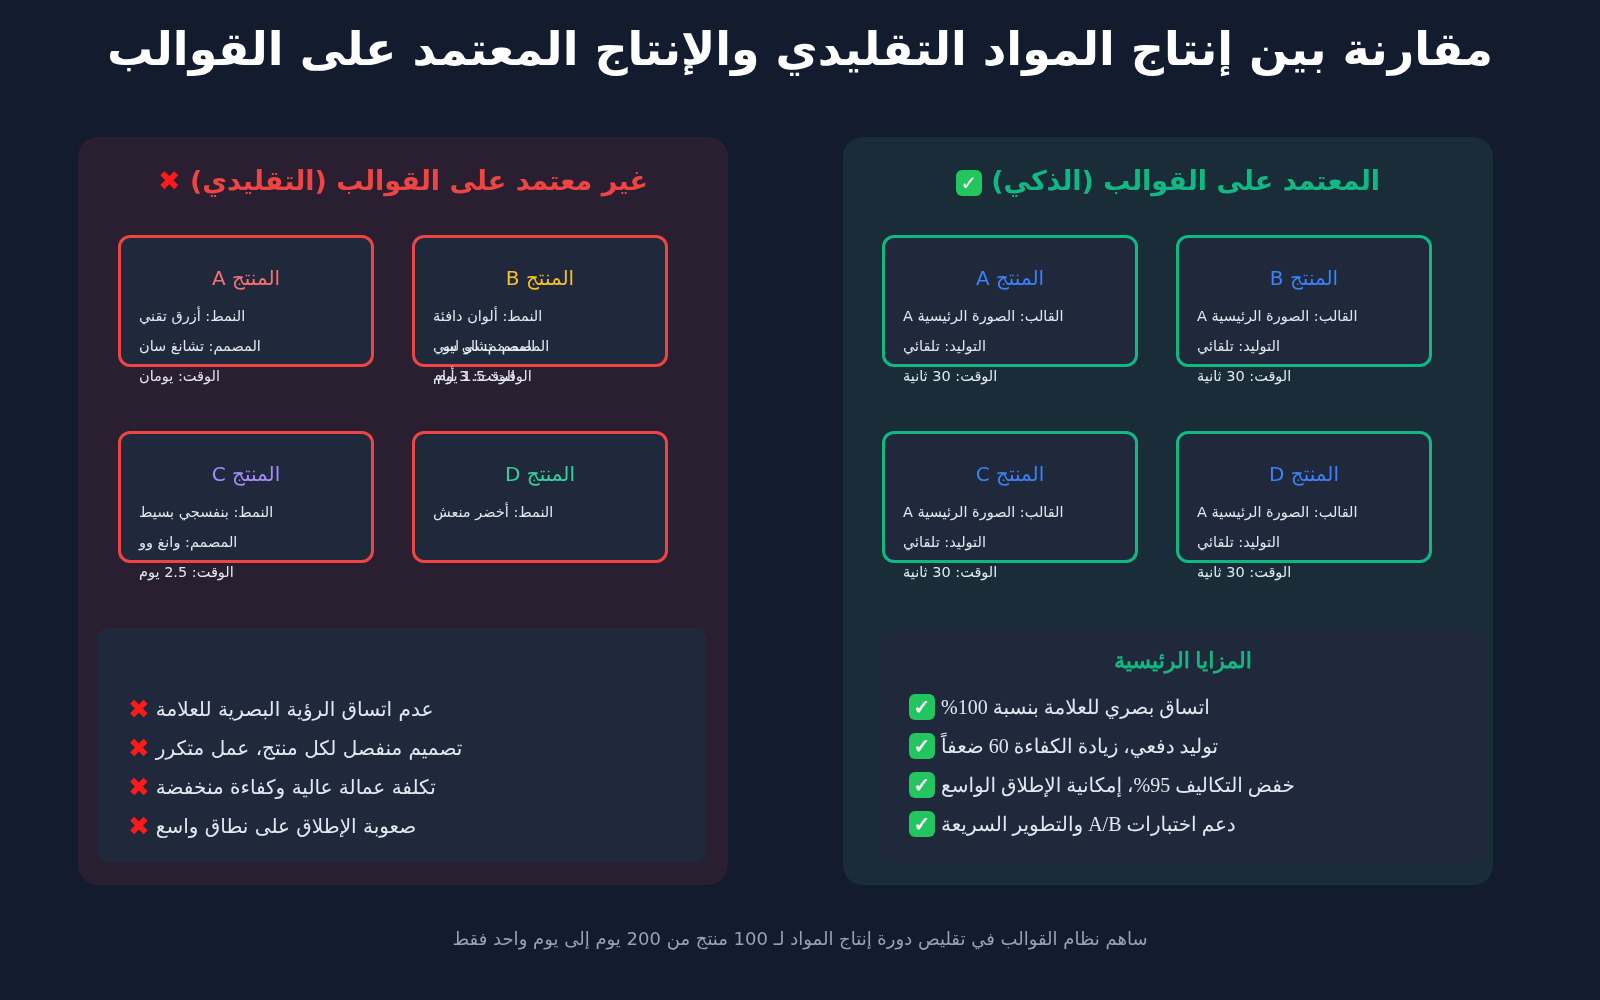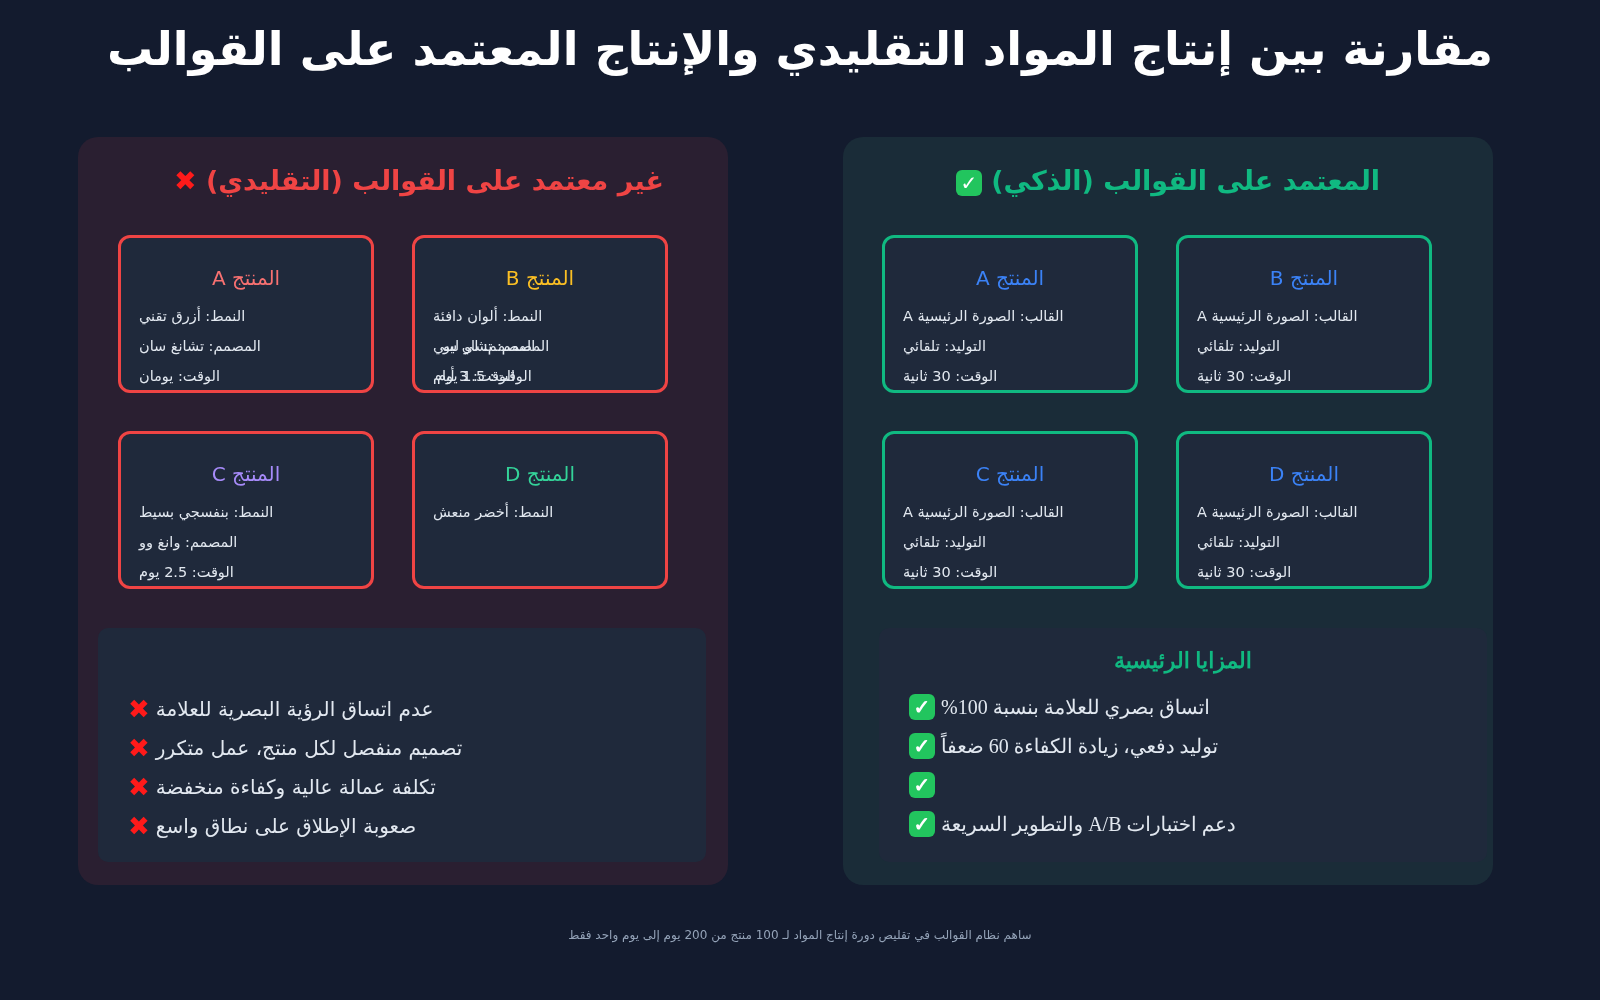--- a/index.html
+++ b/index.html
@@ -16,30 +16,30 @@
   }
   .panel {
     position:absolute; top:137px; width:650px; height:748px; border-radius:20px;
   }
   .panel.left { left:78px; background:#2a1f31; }
   .panel.right { left:843px; background:#1a2c38; }
   .panel-title {
     position:absolute; top:28px; left:0; width:100%; text-align:center;
     font-size:27px; font-weight:bold; direction:rtl;
   }
-  .panel.left .panel-title { color:#ef4444;padding-left:16px; }
+  .panel.left .panel-title { color:#ef4444; }
   .panel.right .panel-title { color:#10b981; }
   .ico-x { color:#ff1a1a; font-weight:bold; }
   .ico-check {
     display:inline-block; width:26px; height:26px; border-radius:6px;
     background:#22c55e; color:#fff; font-size:20px; line-height:26px;
     text-align:center; font-weight:bold; vertical-align:middle;
   }
   .card {
-    position:absolute; width:256px; height:158px; border-radius:12px;
+    position:absolute; width:256px; height:132px; border-radius:12px;
     background:#1f293b; box-sizing:border-box;
   }
   .panel.left .card { border:3px solid #ef4444; }
   .panel.right .card { border:3px solid #10b981; }
   .card-title {
     position:absolute; top:28px; left:0; width:100%; text-align:center;
     font-size:20px; direction:rtl;
   }
   .card-line {
     position:absolute; left:18px; font-size:14.5px; color:#e2e8f0;
@@ -60,21 +60,21 @@
   .panel.right .box-title { color:#10b981; }
   .box-item {
     position:absolute; left:30px; font-size:20px; color:#e2e8f0;
     display:flex; align-items:center; gap:6px; white-space:nowrap;
   }
   .box-item .txt { direction:rtl; unicode-bidi:plaintext; }
   .box-item .ico-x { font-size:26px; }
   .i1 { top:66px; } .i2 { top:105px; } .i3 { top:144px; } .i4 { top:183px; }
   .footer {
     position:absolute; left:0; top:928px; width:1600px; text-align:center;
-    font-size:12px; color:#94a3b8; direction:rtl;
+    font-size:18px; color:#94a3b8; direction:rtl;
   }
 </style>
 </head>
 <body>
 
 <div class="title">مقارنة بين إنتاج المواد التقليدي والإنتاج المعتمد على القوالب</div>
 
 <div class="panel left">
   <div class="panel-title">
     <span>غير معتمد على القوالب (التقليدي)</span>
@@ -168,20 +168,21 @@
     <div class="box-item i1">
       <span class="ico-check">✓</span>
       <span class="txt">اتساق بصري للعلامة بنسبة 100%</span>
     </div>
     <div class="box-item i2">
       <span class="ico-check">✓</span>
       <span class="txt">توليد دفعي، زيادة الكفاءة 60 ضعفاً</span>
     </div>
     <div class="box-item i3">
       <span class="ico-check">✓</span>
+      <span class="txt">خفض التكاليف 95%، إمكانية الإطلاق الواسع</span>
     </div>
     <div class="box-item i4">
       <span class="ico-check">✓</span>
       <span class="txt">دعم اختبارات A/B والتطوير السريعة</span>
     </div>
   </div>
 </div>
 
 <div class="footer">ساهم نظام القوالب في تقليص دورة إنتاج المواد لـ 100 منتج من 200 يوم إلى يوم واحد فقط</div>
 

